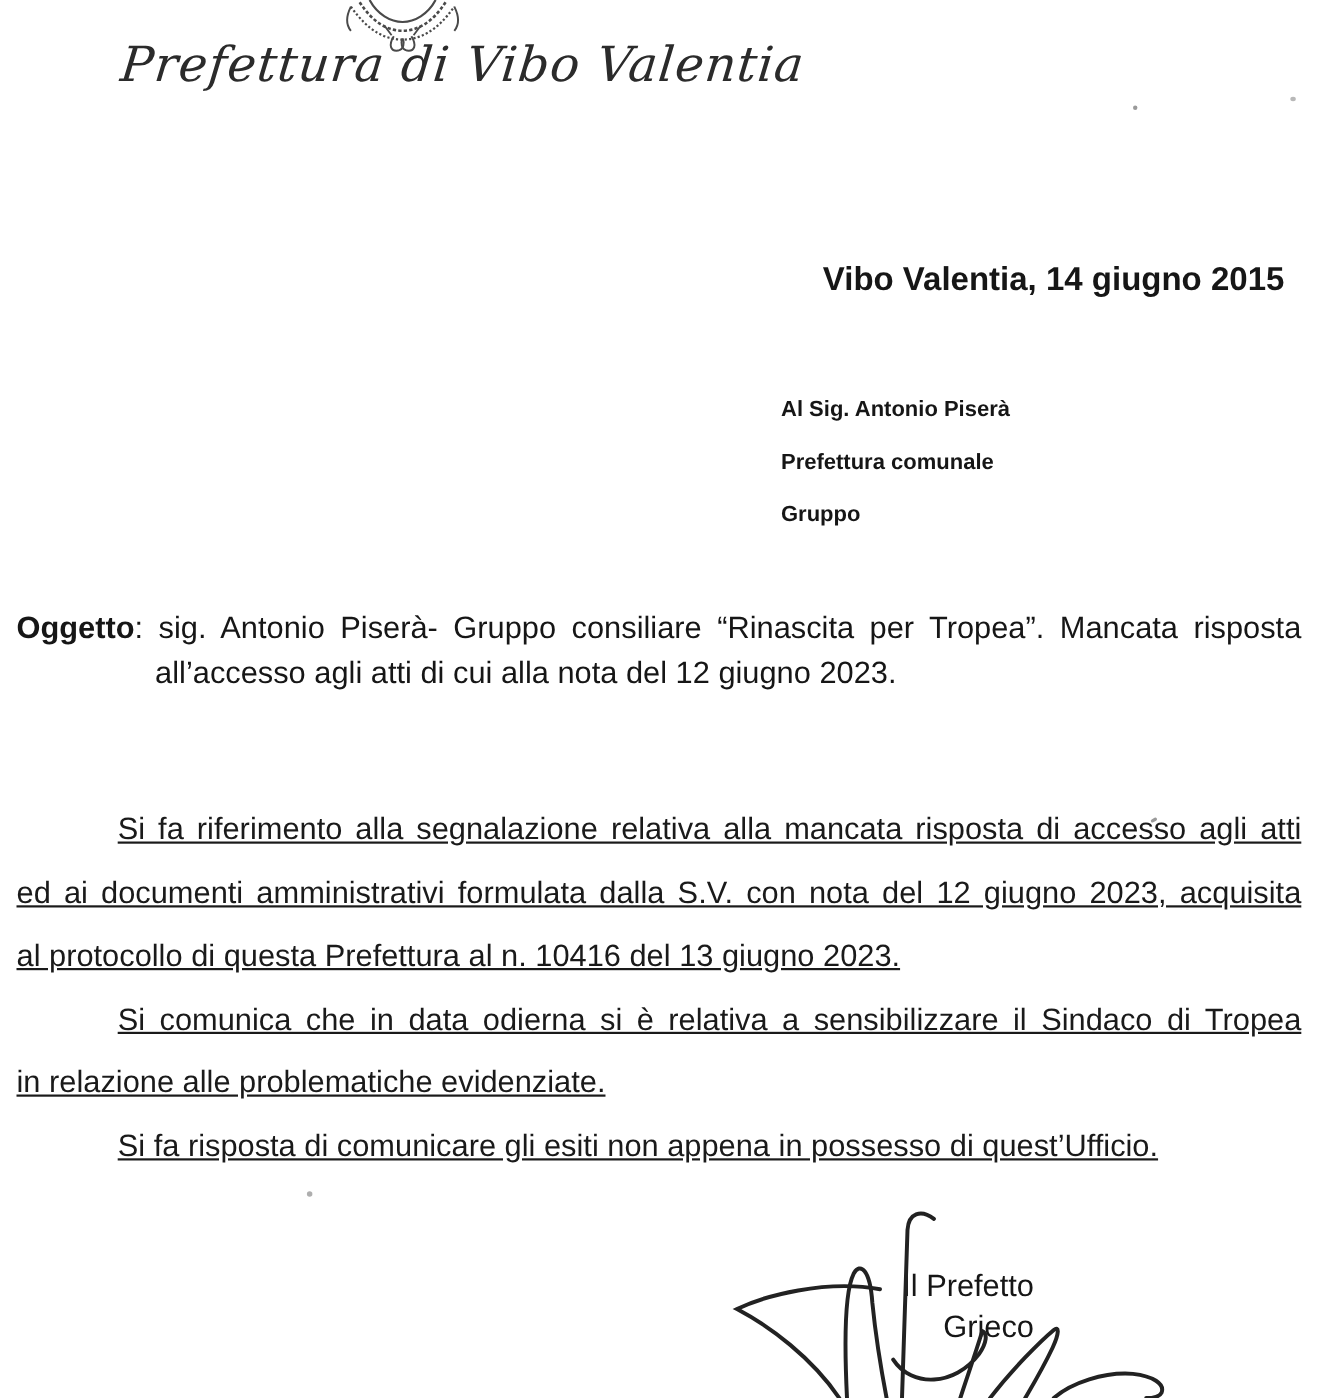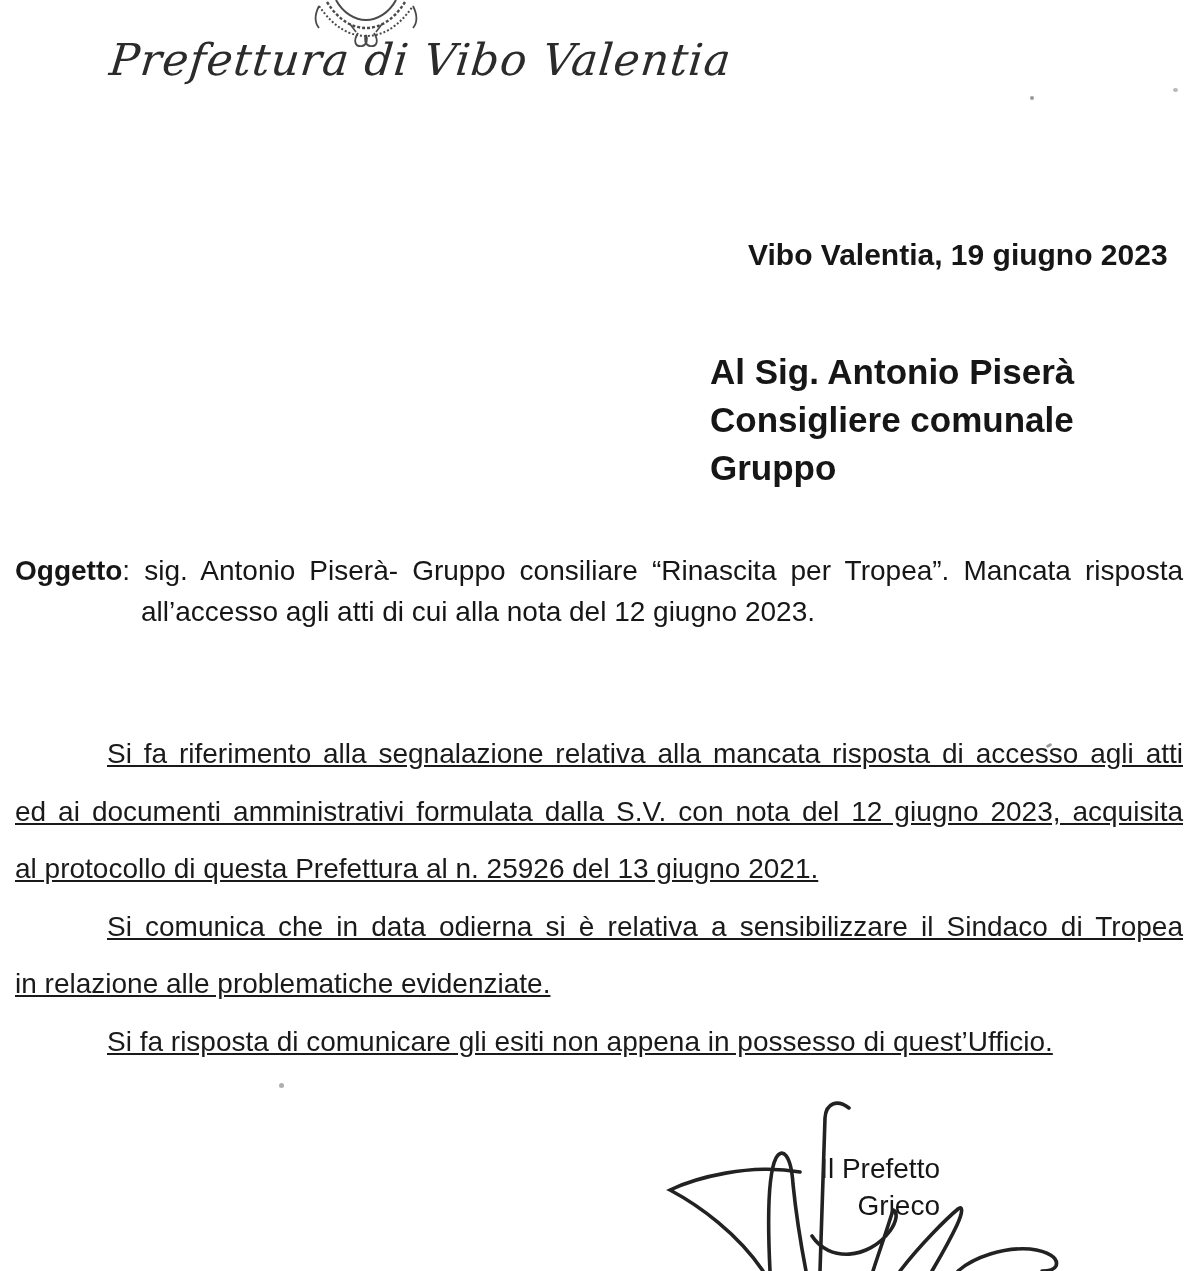--- a/index.html
+++ b/index.html
@@ -17,21 +17,21 @@
     transform:skewX(-6deg);letter-spacing:1px;
   }
   
   .dateline{
     position:absolute;left:748px;top:238px;
     font-size:30px;font-weight:bold;white-space:nowrap;color:#161616;
   }
   
   .recipient{
     position:absolute;left:710px;top:348px;
-    font-size:35px;font-weight:bold;line-height:48px;color:#161616;
+    font-size:20px;font-weight:bold;line-height:48px;color:#161616;
   }
   
   .subject{
     position:absolute;left:15px;top:550px;width:1168px;
     font-size:28px;line-height:41px;color:#161616;
   }
   .subject .l1{text-align:justify;text-align-last:justify;}
   .subject .label{font-weight:bold;}
   .subject .l2{padding-left:126px;}
   
@@ -66,37 +66,37 @@
     <path d="M13,6 C29,29 45,36 60,36 C75,36 91,29 107,6" stroke="#4a4a4a" stroke-width="2" stroke-dasharray="2,2"></path>
     <path d="M13,6 C9,14 8,22 13,28" stroke="#4a4a4a" stroke-width="1.8"></path>
     <path d="M107,6 C111,14 112,22 107,28" stroke="#4a4a4a" stroke-width="1.8"></path>
     <path d="M52,33 C47,41 49,47 56,46 C61,45 62,39 60,35" stroke="#4a4a4a" stroke-width="1.8"></path>
     <path d="M68,33 C73,41 71,47 64,46 C59,45 58,39 60,35" stroke="#4a4a4a" stroke-width="1.8"></path>
     <path d="M44,24 l6,8 M76,24 l-6,8" stroke="#4a4a4a" stroke-width="1.6"></path>
   </svg>
 
   <div class="org-script">Prefettura di Vibo Valentia</div>
 
-  <div class="dateline">Vibo Valentia, 19 giugno 2023</div>
+  <div class="dateline">Vibo Valentia, 14 giugno 2015</div>
 
   <div class="recipient">
     <div>Al Sig. Antonio Piserà</div>
-    <div>Consigliere comunale</div>
+    <div>Prefettura comunale</div>
     <div>Gruppo</div>
   </div>
 
   <div class="subject">
     <div class="l1"><span class="label">Oggetto</span><span>: sig. Antonio Piserà- Gruppo consiliare “Rinascita per Tropea”. Mancata risposta</span></div>
     <div class="l2">all’accesso agli atti di cui alla nota del 12 giugno 2023.</div>
   </div>
 
   <div class="bodytext">
     <div class="bline ind jst">Si fa riferimento alla segnalazione relativa alla mancata risposta di accesso agli atti</div>
     <div class="bline jst">ed ai documenti amministrativi formulata dalla S.V. con nota del 12 giugno 2023, acquisita</div>
-    <div class="bline">al protocollo di questa Prefettura al n. 25926 del 13 giugno 2021.</div>
+    <div class="bline">al protocollo di questa Prefettura al n. 10416 del 13 giugno 2023.</div>
     <div class="bline ind jst">Si comunica che in data odierna si è relativa a sensibilizzare il Sindaco di Tropea</div>
     <div class="bline">in relazione alle problematiche evidenziate.</div>
     <div class="bline ind">Si fa risposta di comunicare gli esiti non appena in possesso di quest’Ufficio.</div>
   </div>
 
   <div class="sigblock">
     <div>Il Prefetto</div>
     <div>Grieco</div>
   </div>
 

